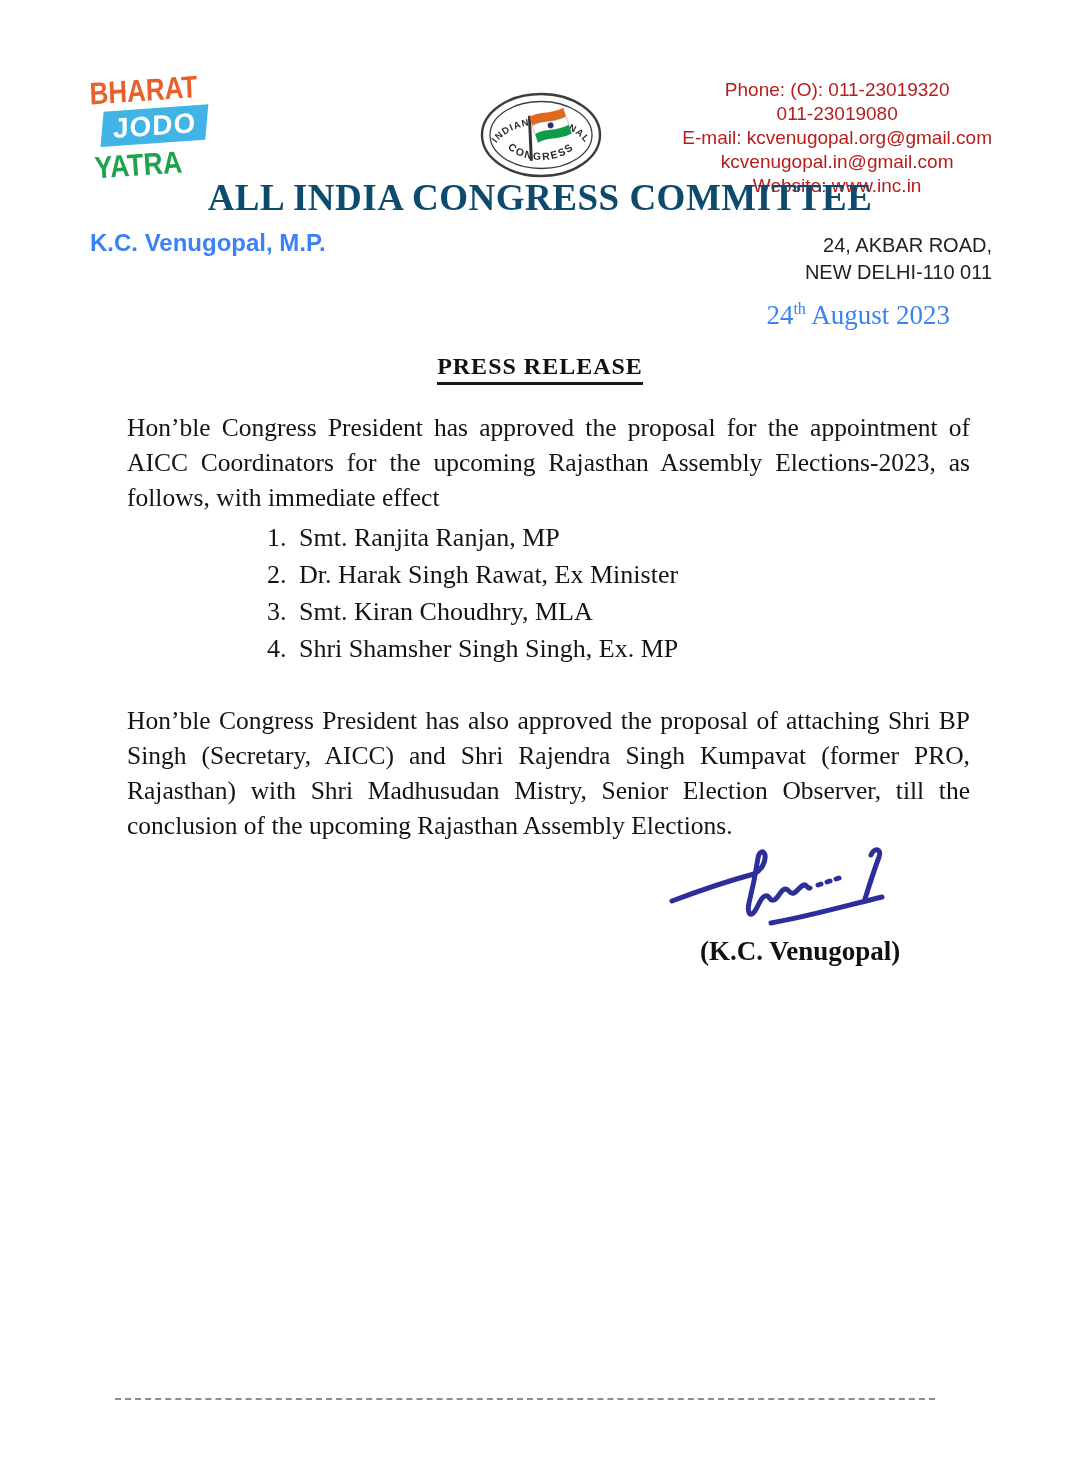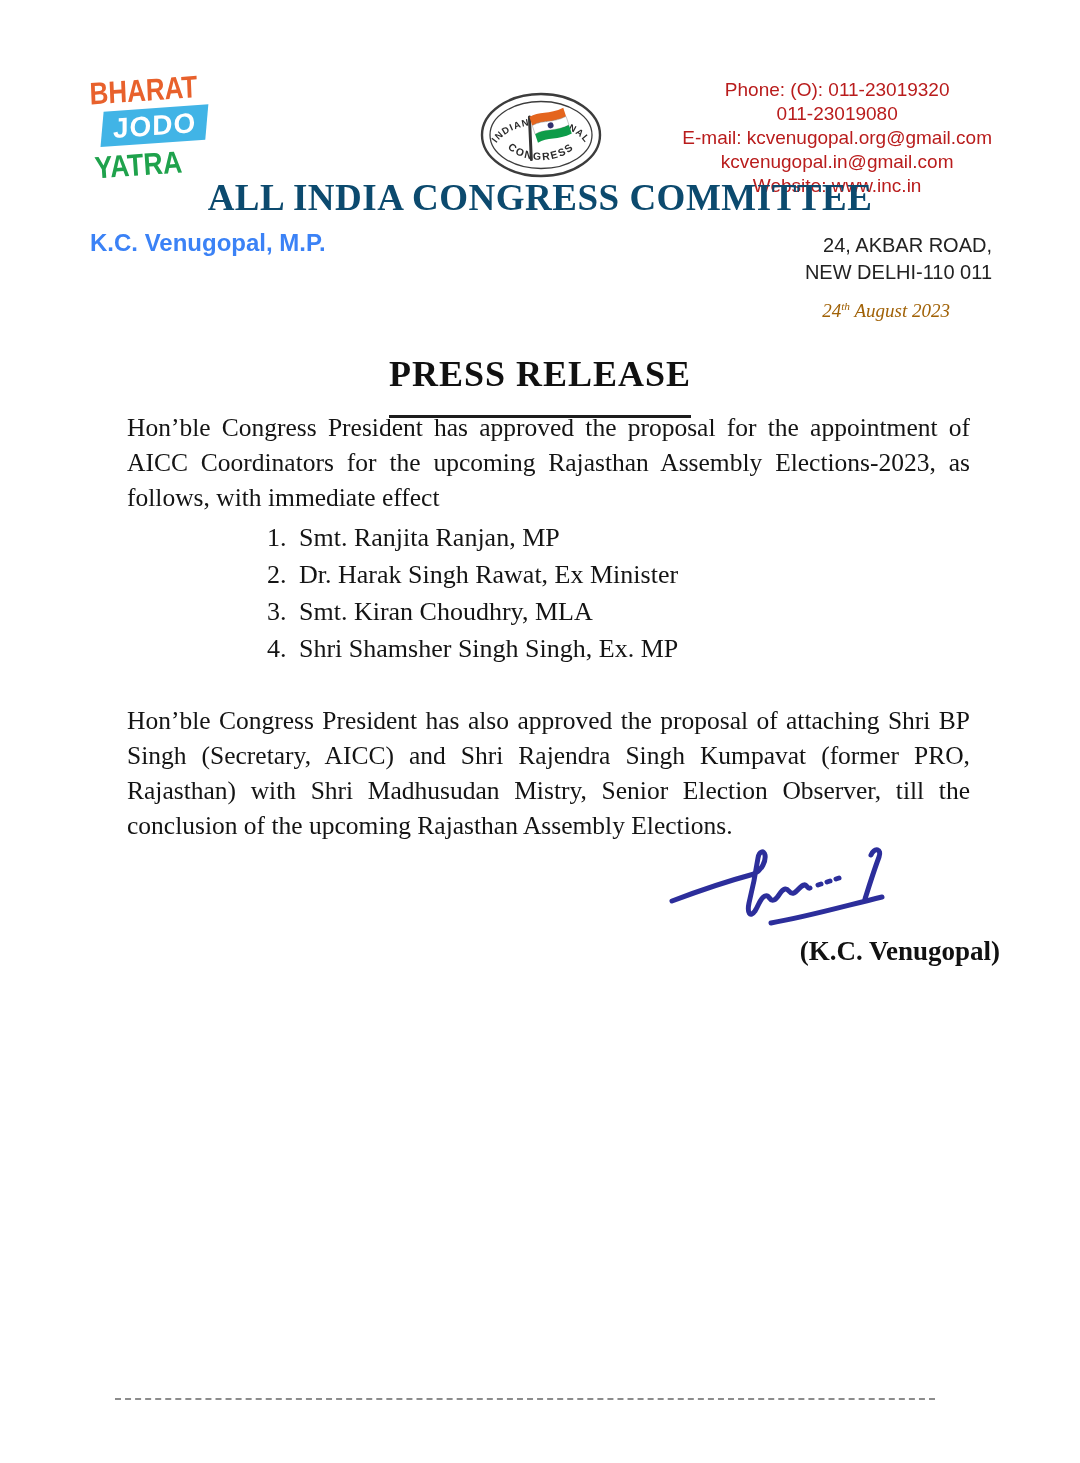--- a/index.html
+++ b/index.html
@@ -33,41 +33,41 @@
 
   
   .officer { position:absolute; left:90px; top:229px;
              font-family:Liberation Sans, sans-serif; font-weight:bold;
              font-size:24px; line-height:28px; color:#3b82f6; }
   .officer-title { font-style:italic; font-size:23px; }
   .address { position:absolute; right:88px; top:232px; text-align:right;
              font-family:"Liberation Sans", sans-serif; font-size:20px; line-height:27px; color:#222; }
 
   
-  .date-line { position:absolute; top:300px; right:130px; font-size:19px; color:#a16207;font-style:italic; }
+  .date-line { position:absolute; top:300px; right:130px; font-size:27px; color:#3b82f6; }
   .date-line sup { font-size:60%; }
 
   
   .press-heading { position:absolute; top:353px; left:0; width:100%; text-align:center; }
-  .press-heading .underlined { display:inline-block; font-weight:bold; font-size:36px;
-               letter-spacing:1px; border-bottom:3px solid #1c1c1c; padding-bottom:20px; color:#111; }
+  .press-heading .underlined { display:inline-block; font-weight:bold; font-size:24px;
+               letter-spacing:1px; border-bottom:3px solid #1c1c1c; padding-bottom:2px; color:#111; }
 
   
   .body-para { position:absolute; left:127px; width:843px; margin:0;
                font-size:25.5px; line-height:35px; text-align:justify; color:#141414; }
   .para-1 { top:410px; }
   .para-2 { top:703px; }
 
   .coord-list { position:absolute; left:257px; top:519px; margin:0; padding:0 0 0 36px;
                 font-size:26px; line-height:37px; color:#141414; }
   .coord-list li { padding-left:6px; }
 
   
   .signature-svg { position:absolute; left:666px; top:843px; }
-  .sign-name { position:absolute; left:700px; top:936px; width:300px; text-align:right;
+  .sign-name { position:absolute; left:700px; top:936px; width:300px; text-align:left;
                font-weight:bold; font-size:27px; color:#111; }
 
   
   .footer-divider { position:absolute; left:115px; top:1398px; width:820px; height:0;
                     border-top:2px dashed #8c8c8c; }
 </style>
 </head>
 <body>
 
 <div class="page">

